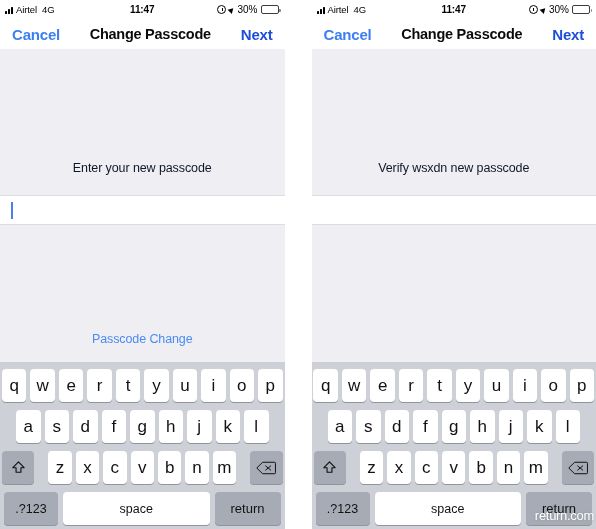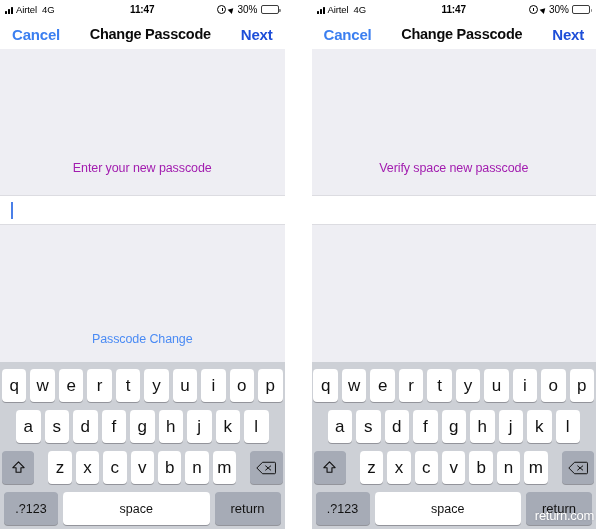--- a/index.html
+++ b/index.html
@@ -165,21 +165,21 @@
     flex: 1 1 auto;
     background: #eeeef3;
     display: flex;
     flex-direction: column;
     position: relative;
   }
 
   .prompt {
     text-align: center;
     font-size: 12.5px;
-    color: #a21caf;
+    color: #0f172a;
     letter-spacing: -0.1px;
     margin-top: 112px;
   }
 
   .field-row {
     height: 30px;
     background: #ffffff;
     margin-top: 20px;
     display: flex;
     align-items: center;
@@ -389,21 +389,21 @@
       </div>
     </div>
 
     <div class="nav-bar">
       <button class="nav-btn">Cancel</button>
       <div class="nav-title">Change Passcode</div>
       <button class="nav-btn disabled">Next</button>
     </div>
 
     <div class="content">
-      <div class="prompt">Verify space new passcode</div>
+      <div class="prompt">Verify wsxdn new passcode</div>
       <div class="field-row">
         <span class="caret hidden"></span>
       </div>
       <button class="passcode-options invisible">Passcode Options</button>
     </div>
 
     <div class="keyboard">
       <div class="krow r1">
         <button class="key">q</button>
         <button class="key">w</button>

